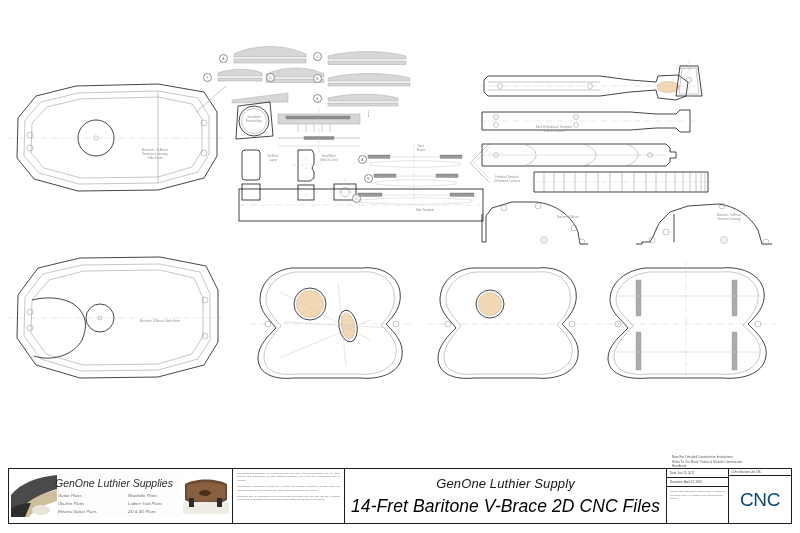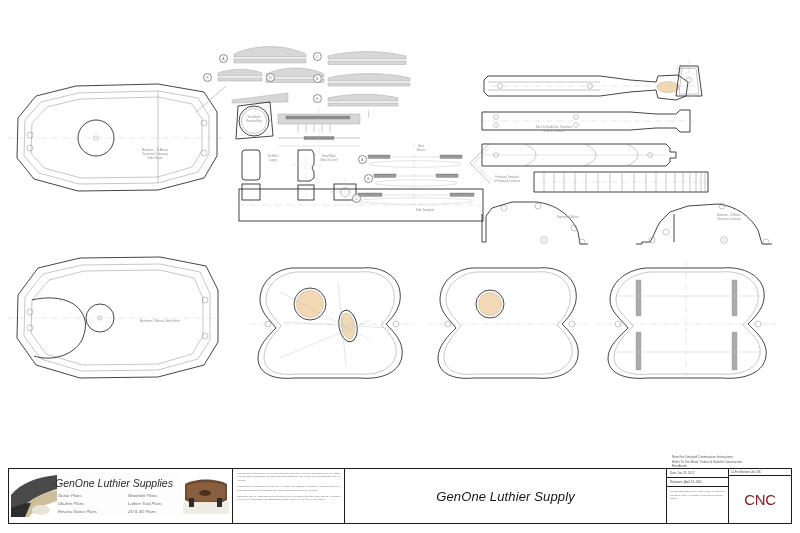--- a/index.html
+++ b/index.html
@@ -44,21 +44,21 @@
   #title-sub{font-style:italic;font-size:13px;color:#141414;letter-spacing:.01em;}
   #title-main{font-style:italic;font-size:17.5px;color:#000;font-weight:400;margin-top:5px;letter-spacing:.005em;}
 
   #date-cell{width:62px;display:flex;flex-direction:column;box-sizing:border-box;}
   .date-row{border-bottom:1px solid #1d1d1d;padding:2px 3px;box-sizing:border-box;font-size:2.9px;color:#4d4d4d;}
   .date-row:last-child{border-bottom:none;}
   #scale-note{padding:3px;font-size:2.4px;line-height:1.5;color:#6f6f6f;}
 
   #cnc-cell{width:62px;display:flex;flex-direction:column;box-sizing:border-box;}
   #cnc-top{border-bottom:1px solid #1d1d1d;padding:1.5px 2px;font-size:2.6px;color:#4d4d4d;box-sizing:border-box;}
-  #cnc-big{flex:1;display:flex;align-items:center;justify-content:center;font-size:15px;color:#7f1d1d;letter-spacing:-.02em;}
+  #cnc-big{flex:1;display:flex;align-items:center;justify-content:center;font-size:19px;color:#0c4a6e;letter-spacing:-.02em;}
 
   #topnote{position:absolute;left:672px;top:455px;font-size:3.2px;line-height:1.45;color:#565656;white-space:pre-line;}
 </style>
 </head>
 <body>
 
 <div id="sheet">
 
   <div class="abs" style="left:8px;top:78px;">
     <svg width="215" height="120" viewBox="0 0 215 120">
@@ -412,20 +412,21 @@
     </div>
 
     <div class="tb-cell" id="legal-cell">
       <p class="legal-p">This Drawing or Drawings Are To Used For One User Only And Not Reproduced For Any Other Purpose Than Construction Of That Particular Instrument, and is One Time Reproduction Only Is Allowed.</p>
       <p class="legal-p">Reproduction, Distribution or Resale For Any Other Use Is Strictly Prohibited And Falls Under U.S. Copyright Laws For Patent Identifying Artist &amp; Patented Services, Rev. 2, 2009.</p>
       <p class="legal-p">This Sheet Size Is Architectural D Size Overall Size is 24 Inches x 36 Inch Wide. Sheets Are Scaled To Full Size As Indicated Unless Otherwise Noted. Printer Is To Be Set At 1:1 Printing.</p>
     </div>
 
     <div class="tb-cell" id="title-cell">
       <div id="title-sub">GenOne Luthier Supply</div>
+      <div id="title-main">14-Fret Baritone V-Brace 2D CNC Files</div>
     </div>
 
     <div class="tb-cell" id="date-cell">
       <div class="date-row">Date: Jan 15, 2017</div>
       <div class="date-row">Revisions: April 13, 2020</div>
       <div id="scale-note">Unless Noted Otherwise, These Plans Are Drawn to Full Scale. They Are Usable In mm and Fractional Inches.</div>
     </div>
 
     <div class="tb-cell" id="cnc-cell">
       <div id="cnc-top">14-Fret Baritone Uke CNC</div>

